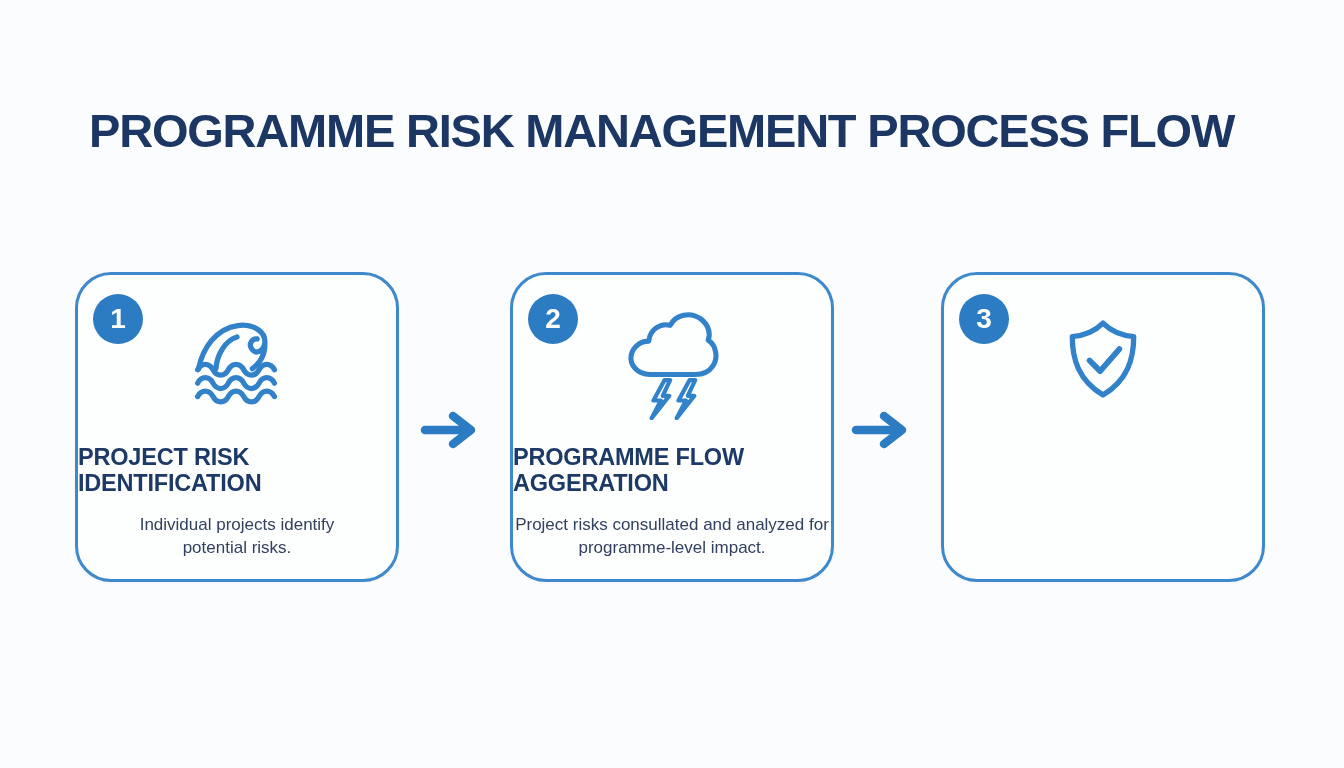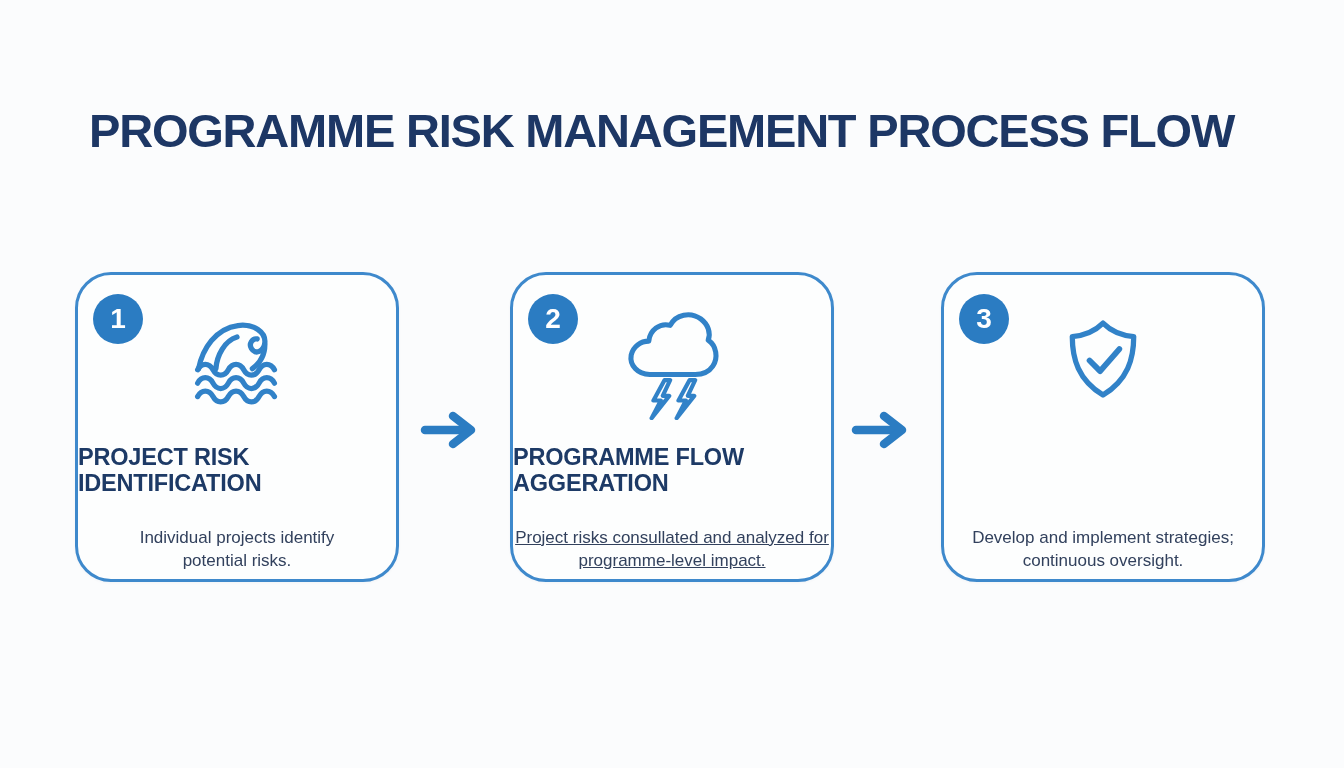--- a/index.html
+++ b/index.html
@@ -62,28 +62,28 @@
     font-size:23.5px;
     font-weight:bold;
     line-height:1.12;
     letter-spacing:-0.2px;
     color:#1d3a66;
     margin-top:7px;
   }
   .step-desc {
     position:absolute;
     top:237px; left:0; right:0;
-    margin:14px auto;
+    margin:1px auto;
     text-align:center;
     font-size:17px;
     line-height:1.38;
     color:#32415d;
   }
   .card-1 .step-desc { max-width:250px; }
-  .card-2 .step-desc { max-width:318px;text-decoration:underline; }
+  .card-2 .step-desc { max-width:318px; }
   .card-3 .step-desc { max-width:272px; }
   .flow-arrow {
     position:absolute;
     top:410px;
     width:64px; height:40px;
   }
   .arrow-1 { left:420px; }
   .arrow-2 { left:851px; }
 </style>
 </head>
@@ -133,16 +133,15 @@
   </svg>
 
   <div class="step-card card-3">
     <div class="step-badge">3</div>
     <div class="icon-wrap">
       <svg width="96" height="92" viewBox="0 0 100 95" fill="none" stroke="#3182c8" stroke-linecap="round" stroke-linejoin="round">
         <path stroke-width="5.5" d="M50,7 C58,15 70,20 82,21 C82,44 76,66 50,82 C24,66 18,44 18,21 C30,20 42,15 50,7 Z"></path>
         <path stroke-width="6" d="M36,46 L47,57 L67,34"></path>
       </svg>
     </div>
-    <div class="step-desc">Develop and implement strategies; continuous oversight.</div>
   </div>
 
 </div>
 
 </body></html>

